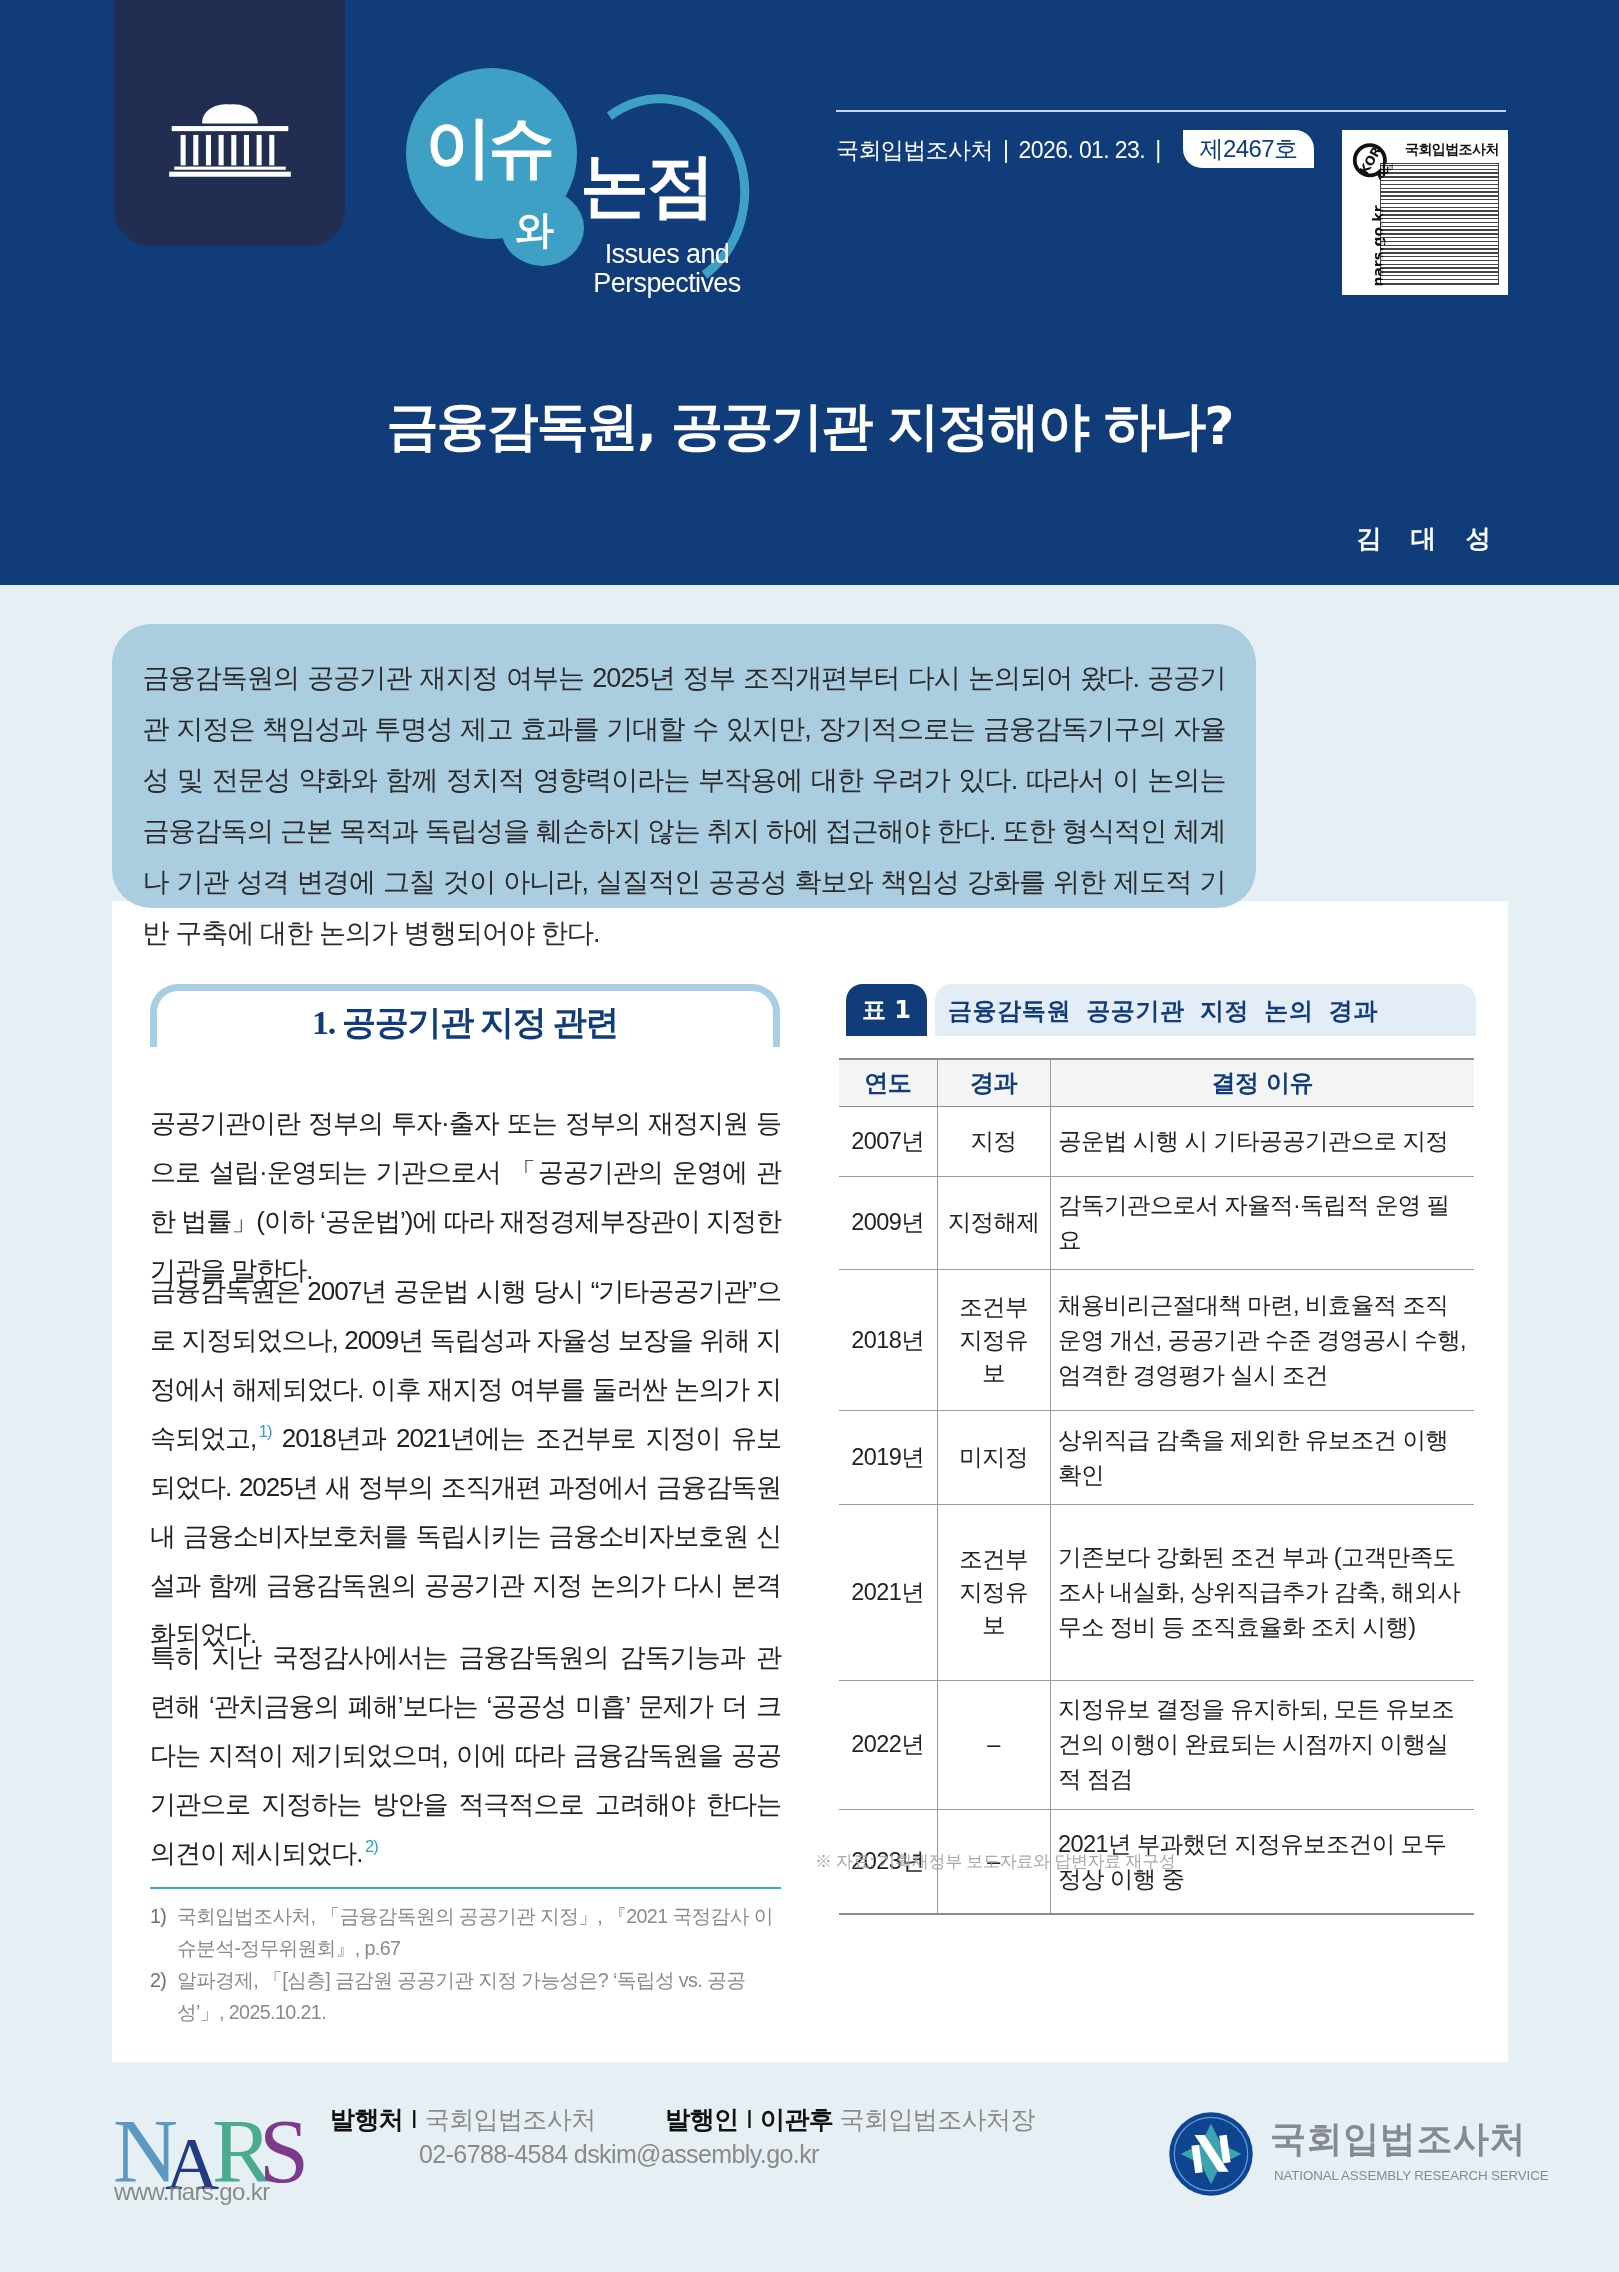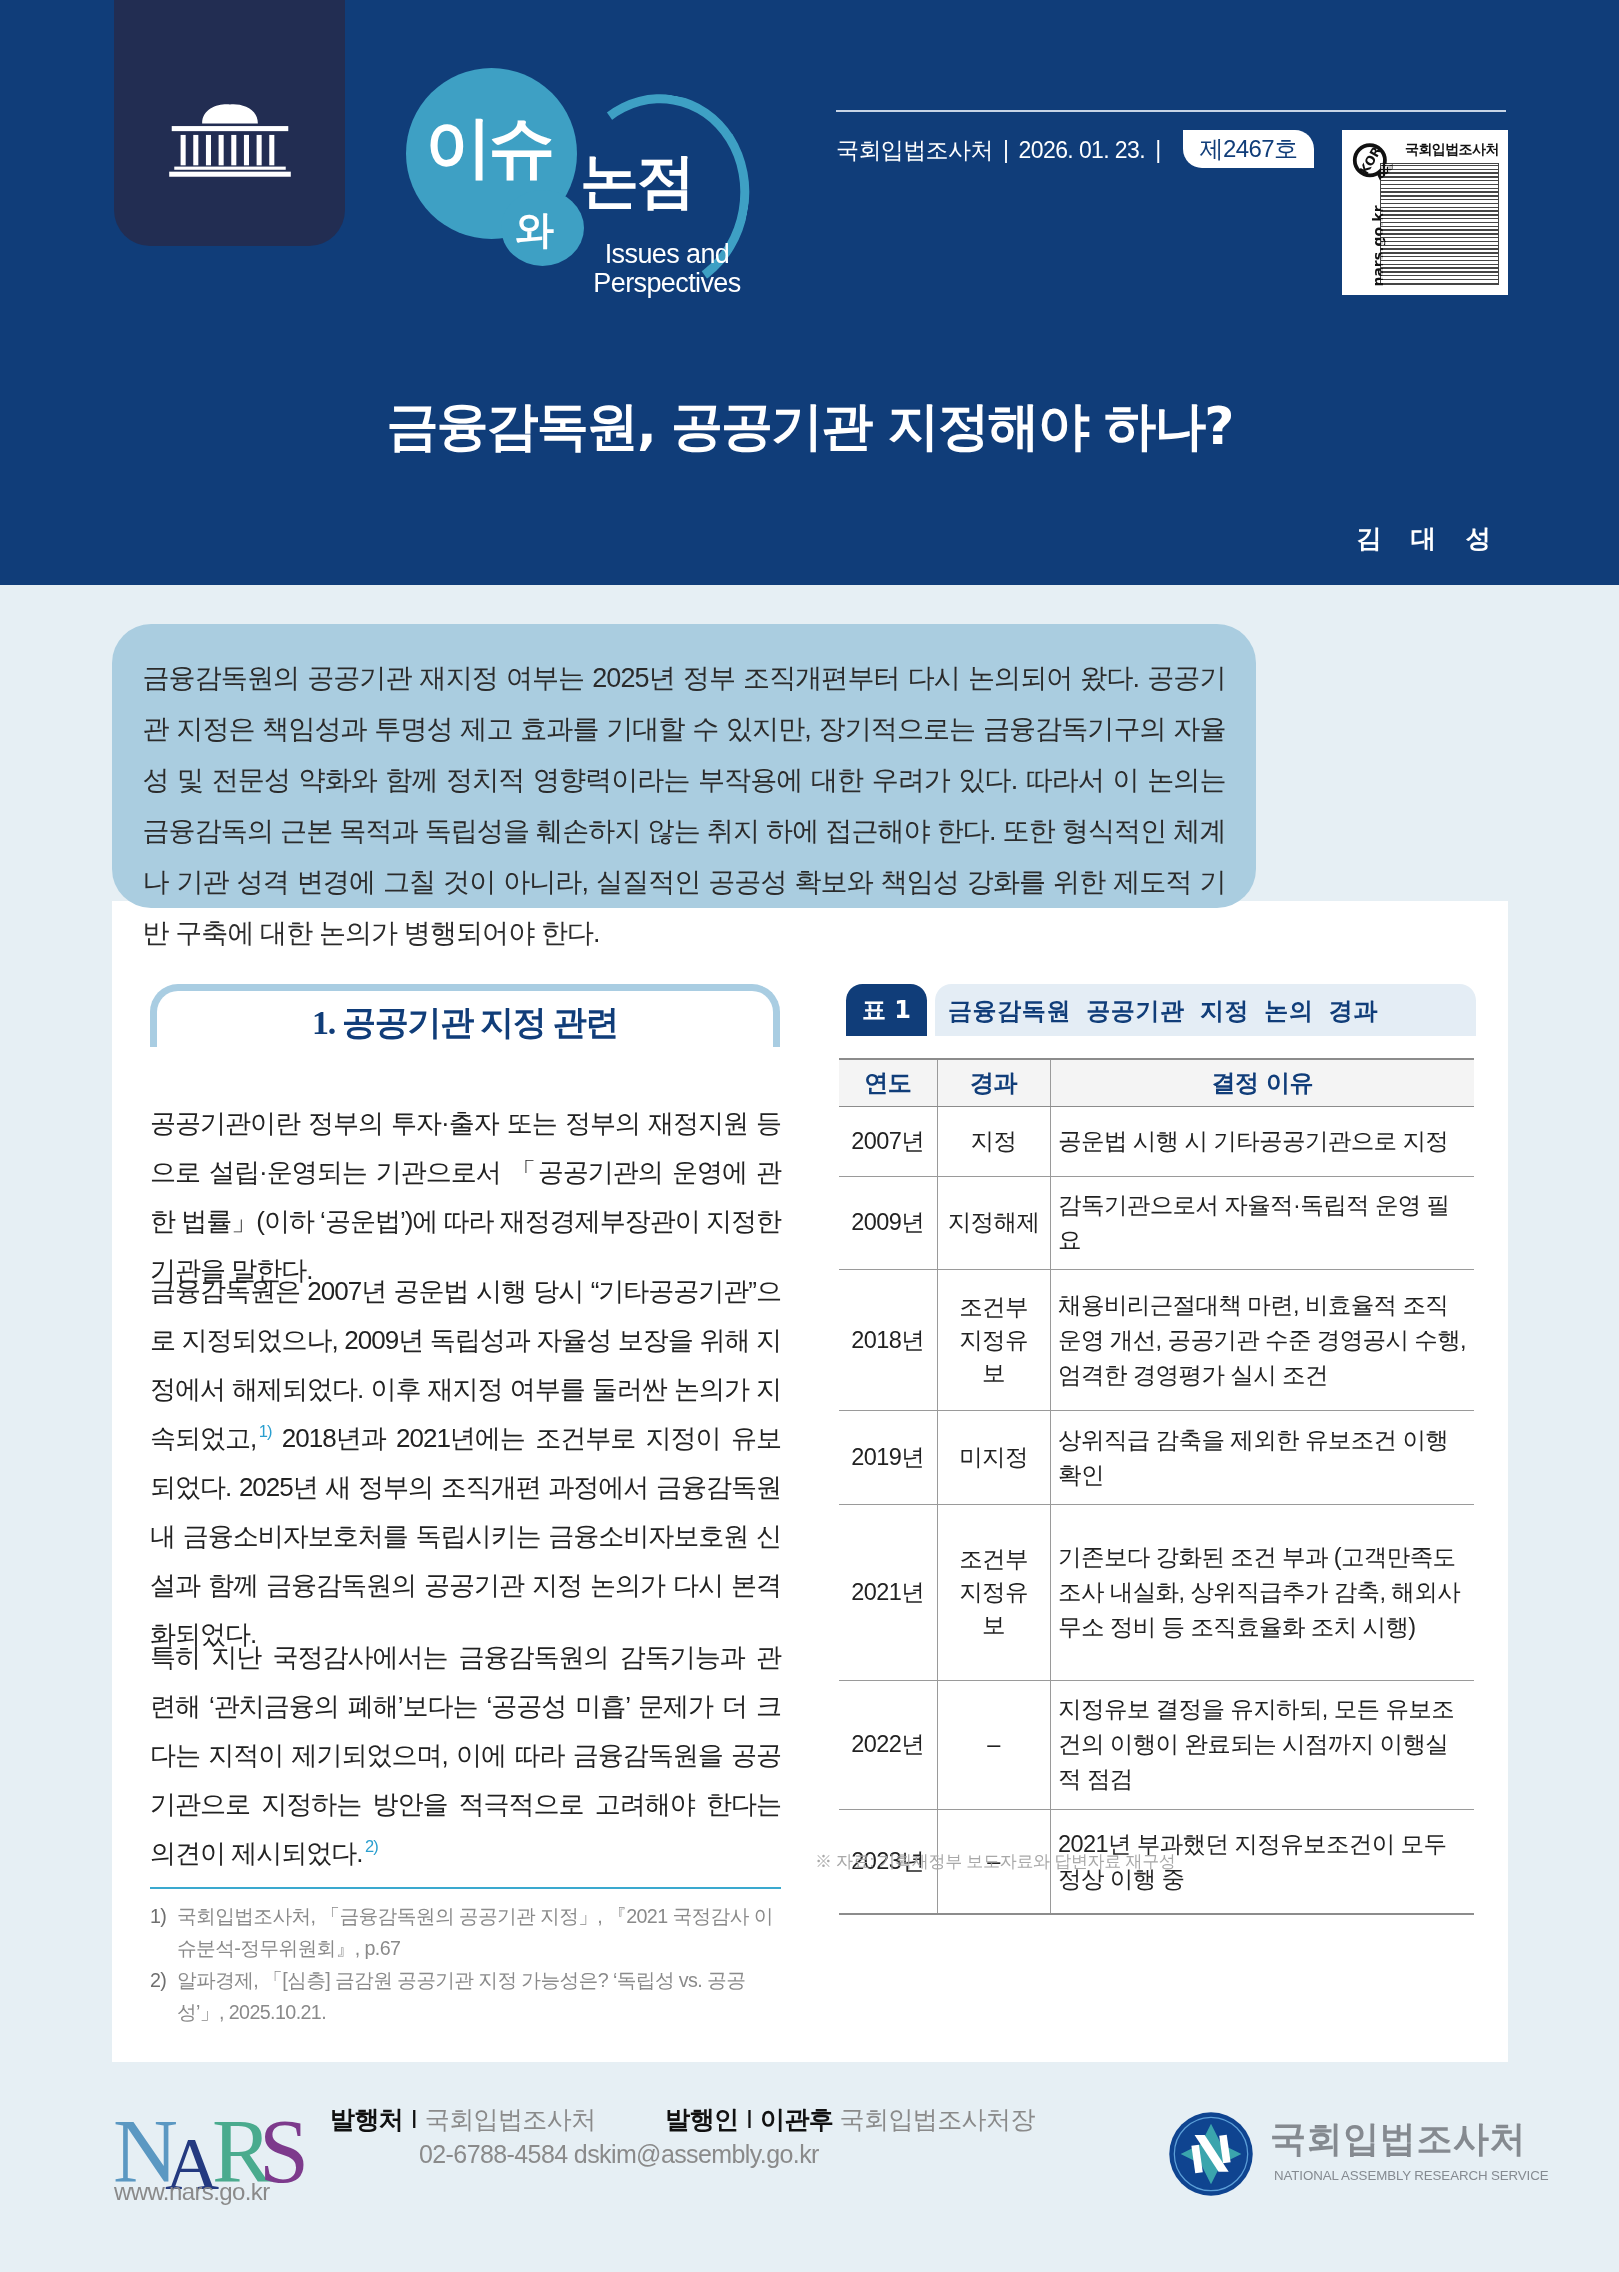--- a/index.html
+++ b/index.html
@@ -42,21 +42,21 @@
     position: absolute; left: 19px; top: 51px;
     font-family: "DejaVu Sans", sans-serif; font-weight: bold; font-size: 67px;
     color: #fff; letter-spacing: -3.8px; line-height: 1;
   }
   .logo-wa {
     position: absolute; left: 109px; top: 147px;
     font-weight: bold; font-size: 39px; color: #fff; line-height: 1;
   }
   .logo-nonjeom {
     position: absolute; left: 174px; top: 88px;
-    font-weight: bold; font-size: 59px; color: #fff; line-height: 1; letter-spacing: -2.5px;
+    font-weight: bold; font-size: 69px; color: #fff; line-height: 1; letter-spacing: -2.5px;
   }
   .logo-en {
     position: absolute; left: 166px; top: 177px; width: 190px;
     font-family: "Liberation Sans", sans-serif; font-size: 27px; color: #fff;
     line-height: 29px; text-align: center; letter-spacing: -0.6px;
   }
 
   .header-rule {
     position: absolute; left: 836px; top: 110px; width: 670px; height: 1.9px; background: #c8d5e6;
   }

